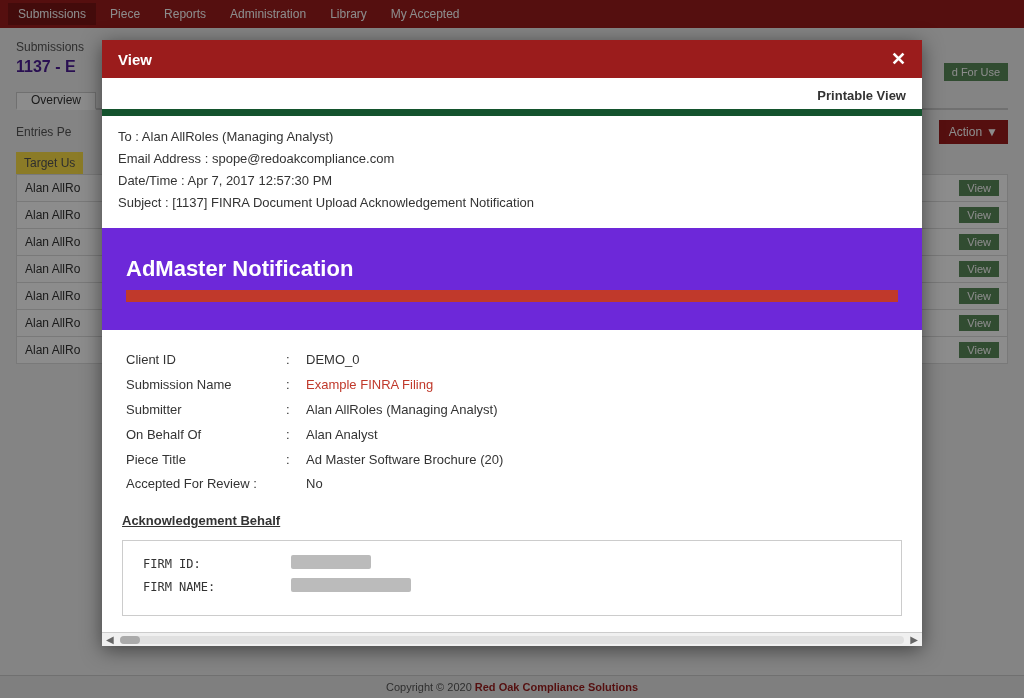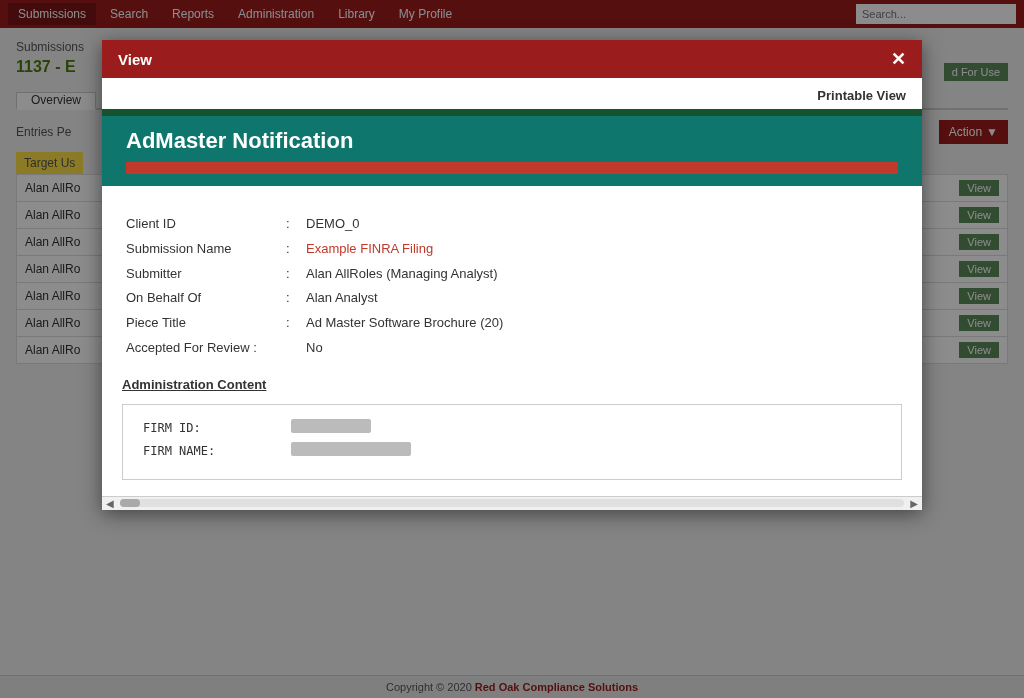--- a/index.html
+++ b/index.html
@@ -57,21 +57,21 @@
       color: #333;
     }
     .breadcrumb {
       font-size: 12px;
       color: #555;
       margin-bottom: 4px;
     }
     .page-title {
       font-size: 16px;
       font-weight: bold;
-      color: #4d7c0f;
+      color: #4c1d95;
       margin-bottom: 8px;
     }
     .tab-bar {
       display: flex;
       border-bottom: 2px solid #ccc;
       margin-bottom: 8px;
     }
     .tab {
       padding: 0 14px;
       font-size: 12px;
@@ -198,23 +198,23 @@
 
     .email-meta {
       padding: 10px 16px 14px;
       line-height: 1.7;
       font-size: 13px;
       color: #333;
     }
 
     
     .admaster-banner {
-      background: #0f766e;
-      color: white;
-      padding: 12px 24px;
+      background: #6d28d9;
+      color: white;
+      padding: 28px 24px;
       margin: 0 0 0 0;
     }
     .admaster-title {
       font-size: 22px;
       font-weight: bold;
     }
     .admaster-red-bar {
       background: #c0392b;
       height: 12px;
       margin-top: 8px;
@@ -223,21 +223,21 @@
     .notification-body {
       padding: 16px 20px;
       font-size: 13px;
       color: #333;
       line-height: 1.6;
     }
 
     .info-table {
       width: 100%;
       border-collapse: collapse;
-      margin-top: 10px;
+      margin-top: 2px;
     }
     .info-table td {
       padding: 2px 4px;
       vertical-align: top;
       font-size: 13px;
     }
     .info-table .label-col {
       width: 160px;
       color: #333;
     }
@@ -351,26 +351,25 @@
       padding: 3px 8px;
     }
   </style>
 </head>
 <body>
 
 <div class="bg-page">
 
   <div class="top-nav">
     <div class="nav-item active">Submissions</div>
-    <div class="nav-item">Search</div>
+    <div class="nav-item">Piece</div>
     <div class="nav-item">Reports</div>
     <div class="nav-item">Administration</div>
     <div class="nav-item">Library</div>
-    <div class="nav-item">My Profile</div>
-    <input class="nav-search" type="text" placeholder="Search..." style="">
+    <div class="nav-item">My Accepted</div>
   </div>
 
   <div class="page-content">
     <div class="breadcrumb">Submissions</div>
     <div style="display:flex; align-items:center; margin-bottom:8px;">
       <div class="page-title">1137 - E</div>
       <div style="margin-left:auto;">
         <span class="right-badge">d For Use</span>
       </div>
     </div>
@@ -443,20 +442,26 @@
 
     <div class="modal-header">
       <span class="modal-title">View</span>
       <span class="modal-close">✕</span>
     </div>
 
     <div class="modal-body">
 
       <div class="printable-view">Printable View</div>
 
+      <div class="email-meta">
+        <div>To : Alan AllRoles (Managing Analyst)</div>
+        <div>Email Address : spope@redoakcompliance.com</div>
+        <div>Date/Time : Apr 7, 2017 12:57:30 PM</div>
+        <div>Subject : [1137] FINRA Document Upload Acknowledgement Notification</div>
+      </div>
 
       <div class="admaster-banner">
         <div class="admaster-title">AdMaster Notification</div>
         <div class="admaster-red-bar"></div>
       </div>
 
       <div class="notification-body">
 
         <table class="info-table">
           <tbody>
@@ -488,21 +493,21 @@
               <td class="val-col">Ad Master Software Brochure (20)</td>
             </tr>
             <tr>
               <td class="label-col" colspan="2">Accepted For Review :</td>
               <td class="val-col">No</td>
             </tr>
           </tbody>
         </table>
 
         <div class="acknowledgement-section">
-          <div class="acknowledgement-title">Administration Content</div>
+          <div class="acknowledgement-title">Acknowledgement Behalf</div>
 
           <div class="batch-report">
             <div class="batch-field">
               <span class="batch-label">FIRM ID:</span>
               <span class="blurred-value"></span>
             </div>
             <div class="batch-field">
               <span class="batch-label">FIRM NAME:</span>
               <span class="blurred-value" style="min-width:120px;"></span>
             </div>

